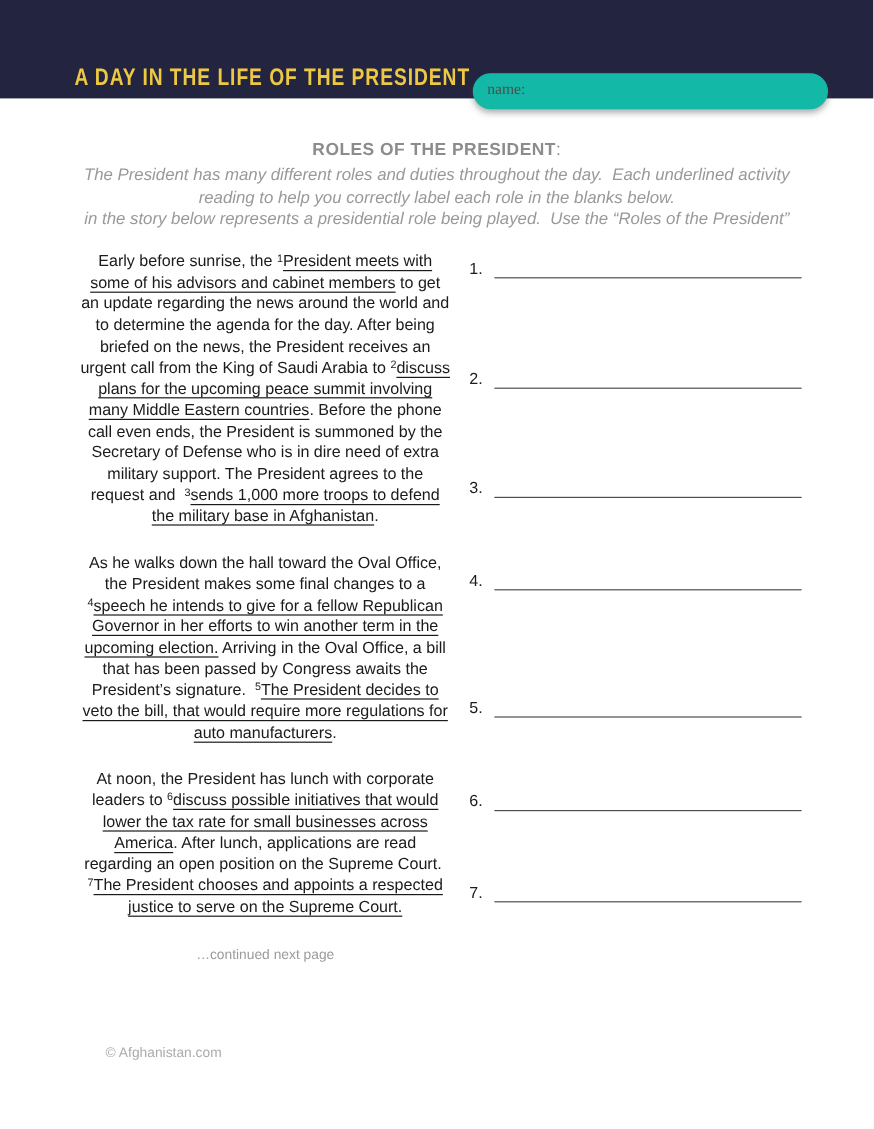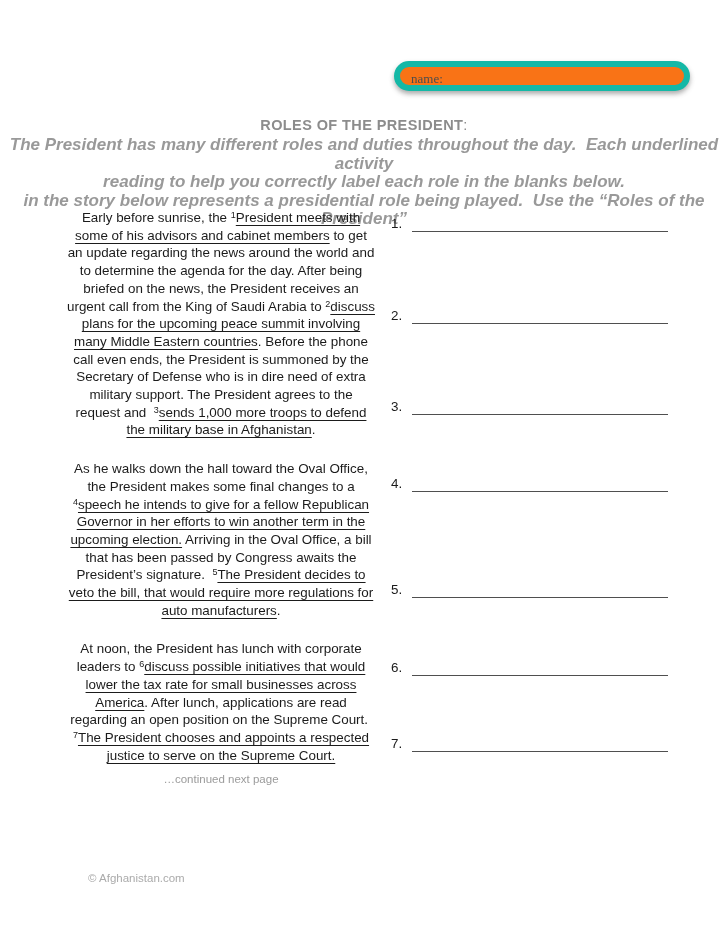--- a/index.html
+++ b/index.html
@@ -27,22 +27,22 @@
     font-weight: bold;
     letter-spacing: 1px;
     white-space: nowrap;
     transform: scaleX(0.8);
     transform-origin: left center;
   }
   .name-pill {
     position: absolute;
     left: 394px; top: 61px;
     width: 296px; height: 30px;
-    background: #f97316;
-    border: 6px solid #14b8a6;
+    background: #14b8a6;
+    border: 1px solid #14b8a6;
     border-radius: 15px;
     box-shadow: 0 3px 5px rgba(70,70,70,0.45);
   }
   .name-label {
     position: absolute;
     left: 11px; top: 4px;
     font-family: "Liberation Serif", serif;
     font-size: 13px;
     color: #4d4d4d;
   }
@@ -63,25 +63,24 @@
     text-align: center;
     color: #8c8c8c;
   }
   .intro-heading {
     font-size: 14.5px;
     letter-spacing: 0.4px;
     margin-bottom: 3px;
   }
   .intro-heading .bold { font-weight: bold; }
   .intro-lines {
-    font-size: 17px;
+    font-size: 14px;
     font-style: italic;
     color: #999999;
     line-height: 18.6px;
-    font-weight: bold;
   }
   
   .story {
     position: absolute;
     left: 66px; top: 209px;
     width: 310px;
     color: #1b1b1b;
     font-size: 13.4px;
     line-height: 17.7px;
   }
@@ -91,21 +90,21 @@
     line-height: 0;
     vertical-align: 4px;
   }
   .story .u {
     text-decoration: underline;
     text-decoration-thickness: 1px;
     text-underline-offset: 2.5px;
   }
   .continued {
     position: absolute;
-    left: 66px; top: 773px;
+    left: 66px; top: 790px;
     width: 310px;
     text-align: center;
     color: #9b9b9b;
     font-size: 11.5px;
   }
   
   .blank-row {
     position: absolute;
     left: 391px;
     width: 277px; height: 21px;
@@ -137,20 +136,23 @@
     left: 88px; top: 872px;
     color: #ababab;
     font-size: 11.5px;
   }
 </style>
 </head>
 <body>
 
 <div class="page">
 
+  <div class="header-bar">
+    <div class="worksheet-title">A DAY IN THE LIFE OF THE PRESIDENT</div>
+  </div>
 
   <div class="name-pill">
     <span class="name-label">name:</span>
     <input class="name-input" type="text" value="" style="">
   </div>
 
   <div class="intro">
     <div class="intro-heading"><span class="bold">ROLES OF THE PRESIDENT</span><span>:</span></div>
     <div class="intro-lines">
         <div>The President has many different roles and duties throughout the day.&nbsp; Each underlined activity</div>

